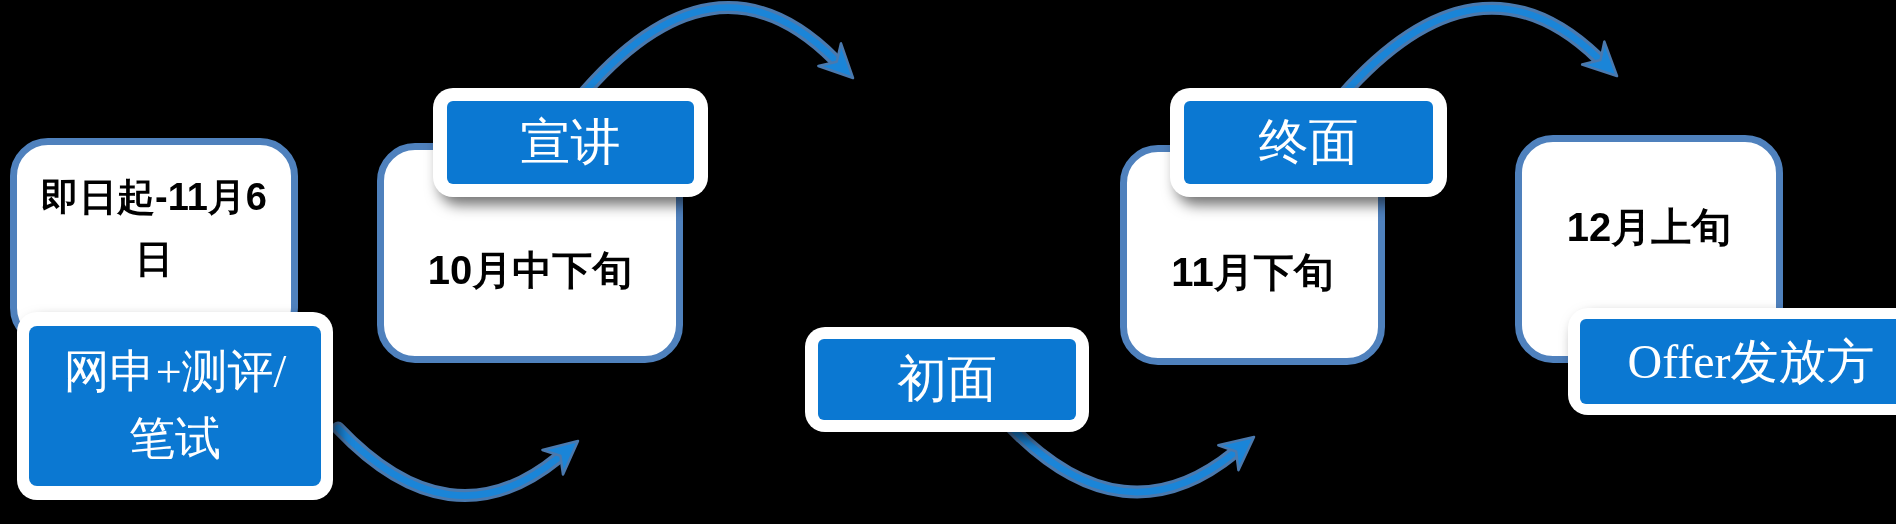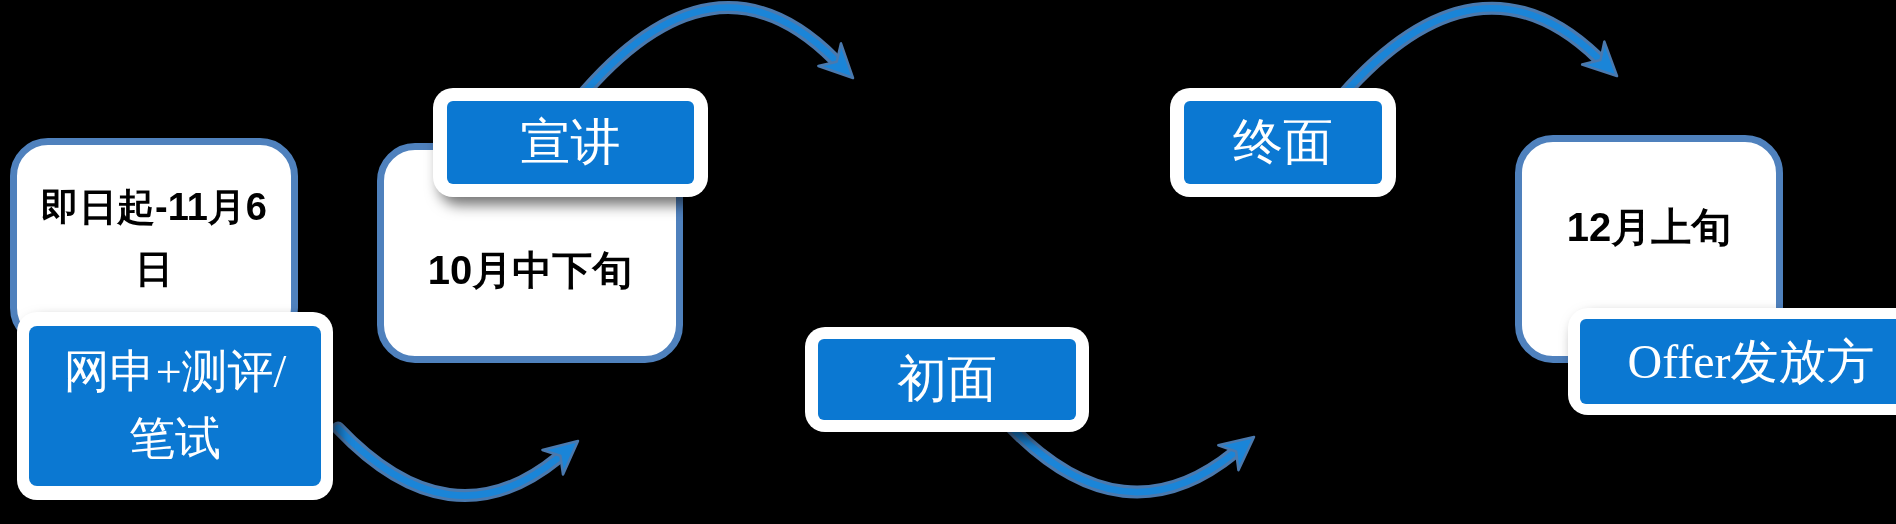--- a/index.html
+++ b/index.html
@@ -14,21 +14,21 @@
   .arrow-head  { fill:var(--arrow-inner,#1a85d8); stroke:var(--arrow-outer,#4a79ae); stroke-width:2.5; stroke-linejoin:round; }
 
   .date-box {
     position:absolute; box-sizing:border-box;
     background:#fff; border:7px solid var(--box-border,#4f81bd); border-radius:38px;
     display:flex; align-items:center; justify-content:center;
     color:var(--date-text,#000); text-align:center; white-space:pre-line;
     font-weight:600; font-size:40px; line-height:1.55;
     box-shadow:6px 8px 12px rgba(0,0,0,.55);
   }
-  #db1 { left:10px;   top:138px; width:288px; height:208px; font-size:38px; align-items:flex-start; padding-top:32px; line-height:1.62; }
+  #db1 { left:10px;   top:138px; width:288px; height:208px; font-size:38px; align-items:flex-start; padding-top:22px; line-height:1.62; }
   #db2 { left:377px;  top:143px; width:306px; height:220px; padding-top:34px; }
   #db3 { left:743px;  top:150px; width:294px; height:217px; padding-bottom:56px; }
   #db4 { left:1120px; top:145px; width:265px; height:220px; padding-top:34px; }
   #db5 { left:1515px; top:135px; width:268px; height:228px; padding-bottom:44px; }
 
   .badge {
     position:absolute; background:#fff; border-radius:20px;
     box-shadow:6px 8px 14px rgba(0,0,0,.55);
   }
   .badge-inner {
@@ -36,21 +36,21 @@
     color:var(--label-text,#fff); display:flex; align-items:center; justify-content:center;
     font-family:Liberation Serif, serif;
     text-align:center; white-space:pre-line; line-height:1.45;
   }
   #lb1 { left:17px;   top:312px; width:316px; height:188px; }
   #lb1 .badge-inner { inset:14px 12px; font-size:46px; }
   #lb2 { left:433px;  top:88px;  width:275px; height:109px; }
   #lb2 .badge-inner { inset:13px 14px; font-size:50px; border-radius:6px; }
   #lb3 { left:805px;  top:327px; width:284px; height:105px; }
   #lb3 .badge-inner { inset:12px 13px; font-size:50px; border-radius:6px; }
-  #lb4 { left:1170px; top:88px;  width:226px; height:109px; }
+  #lb4 { left:1170px; top:88px;  width:277px; height:109px; }
   #lb4 .badge-inner { inset:13px 14px; font-size:50px; border-radius:6px; }
   #lb5 { left:1568px; top:308px; width:366px; height:107px; }
   #lb5 .badge-inner { inset:11px 12px; font-size:48px; white-space:nowrap; overflow:hidden; border-radius:6px; }
 </style>
 </head>
 <body>
 
 <div class="canvas">
 
   <svg class="arrows" viewBox="0 0 1896 524">
@@ -101,20 +101,23 @@
     <span>10月中下旬</span>
   </div>
   <div class="badge" id="lb2">
     <div class="badge-inner">宣讲</div>
   </div>
 
   <div class="badge" id="lb3">
     <div class="badge-inner">初面</div>
   </div>
 
+  <div class="date-box" id="db4">
+    <span>11月下旬</span>
+  </div>
   <div class="badge" id="lb4">
     <div class="badge-inner">终面</div>
   </div>
 
   <div class="date-box" id="db5">
     <span>12月上旬</span>
   </div>
   <div class="badge" id="lb5">
     <div class="badge-inner">Offer发放方</div>
   </div>

